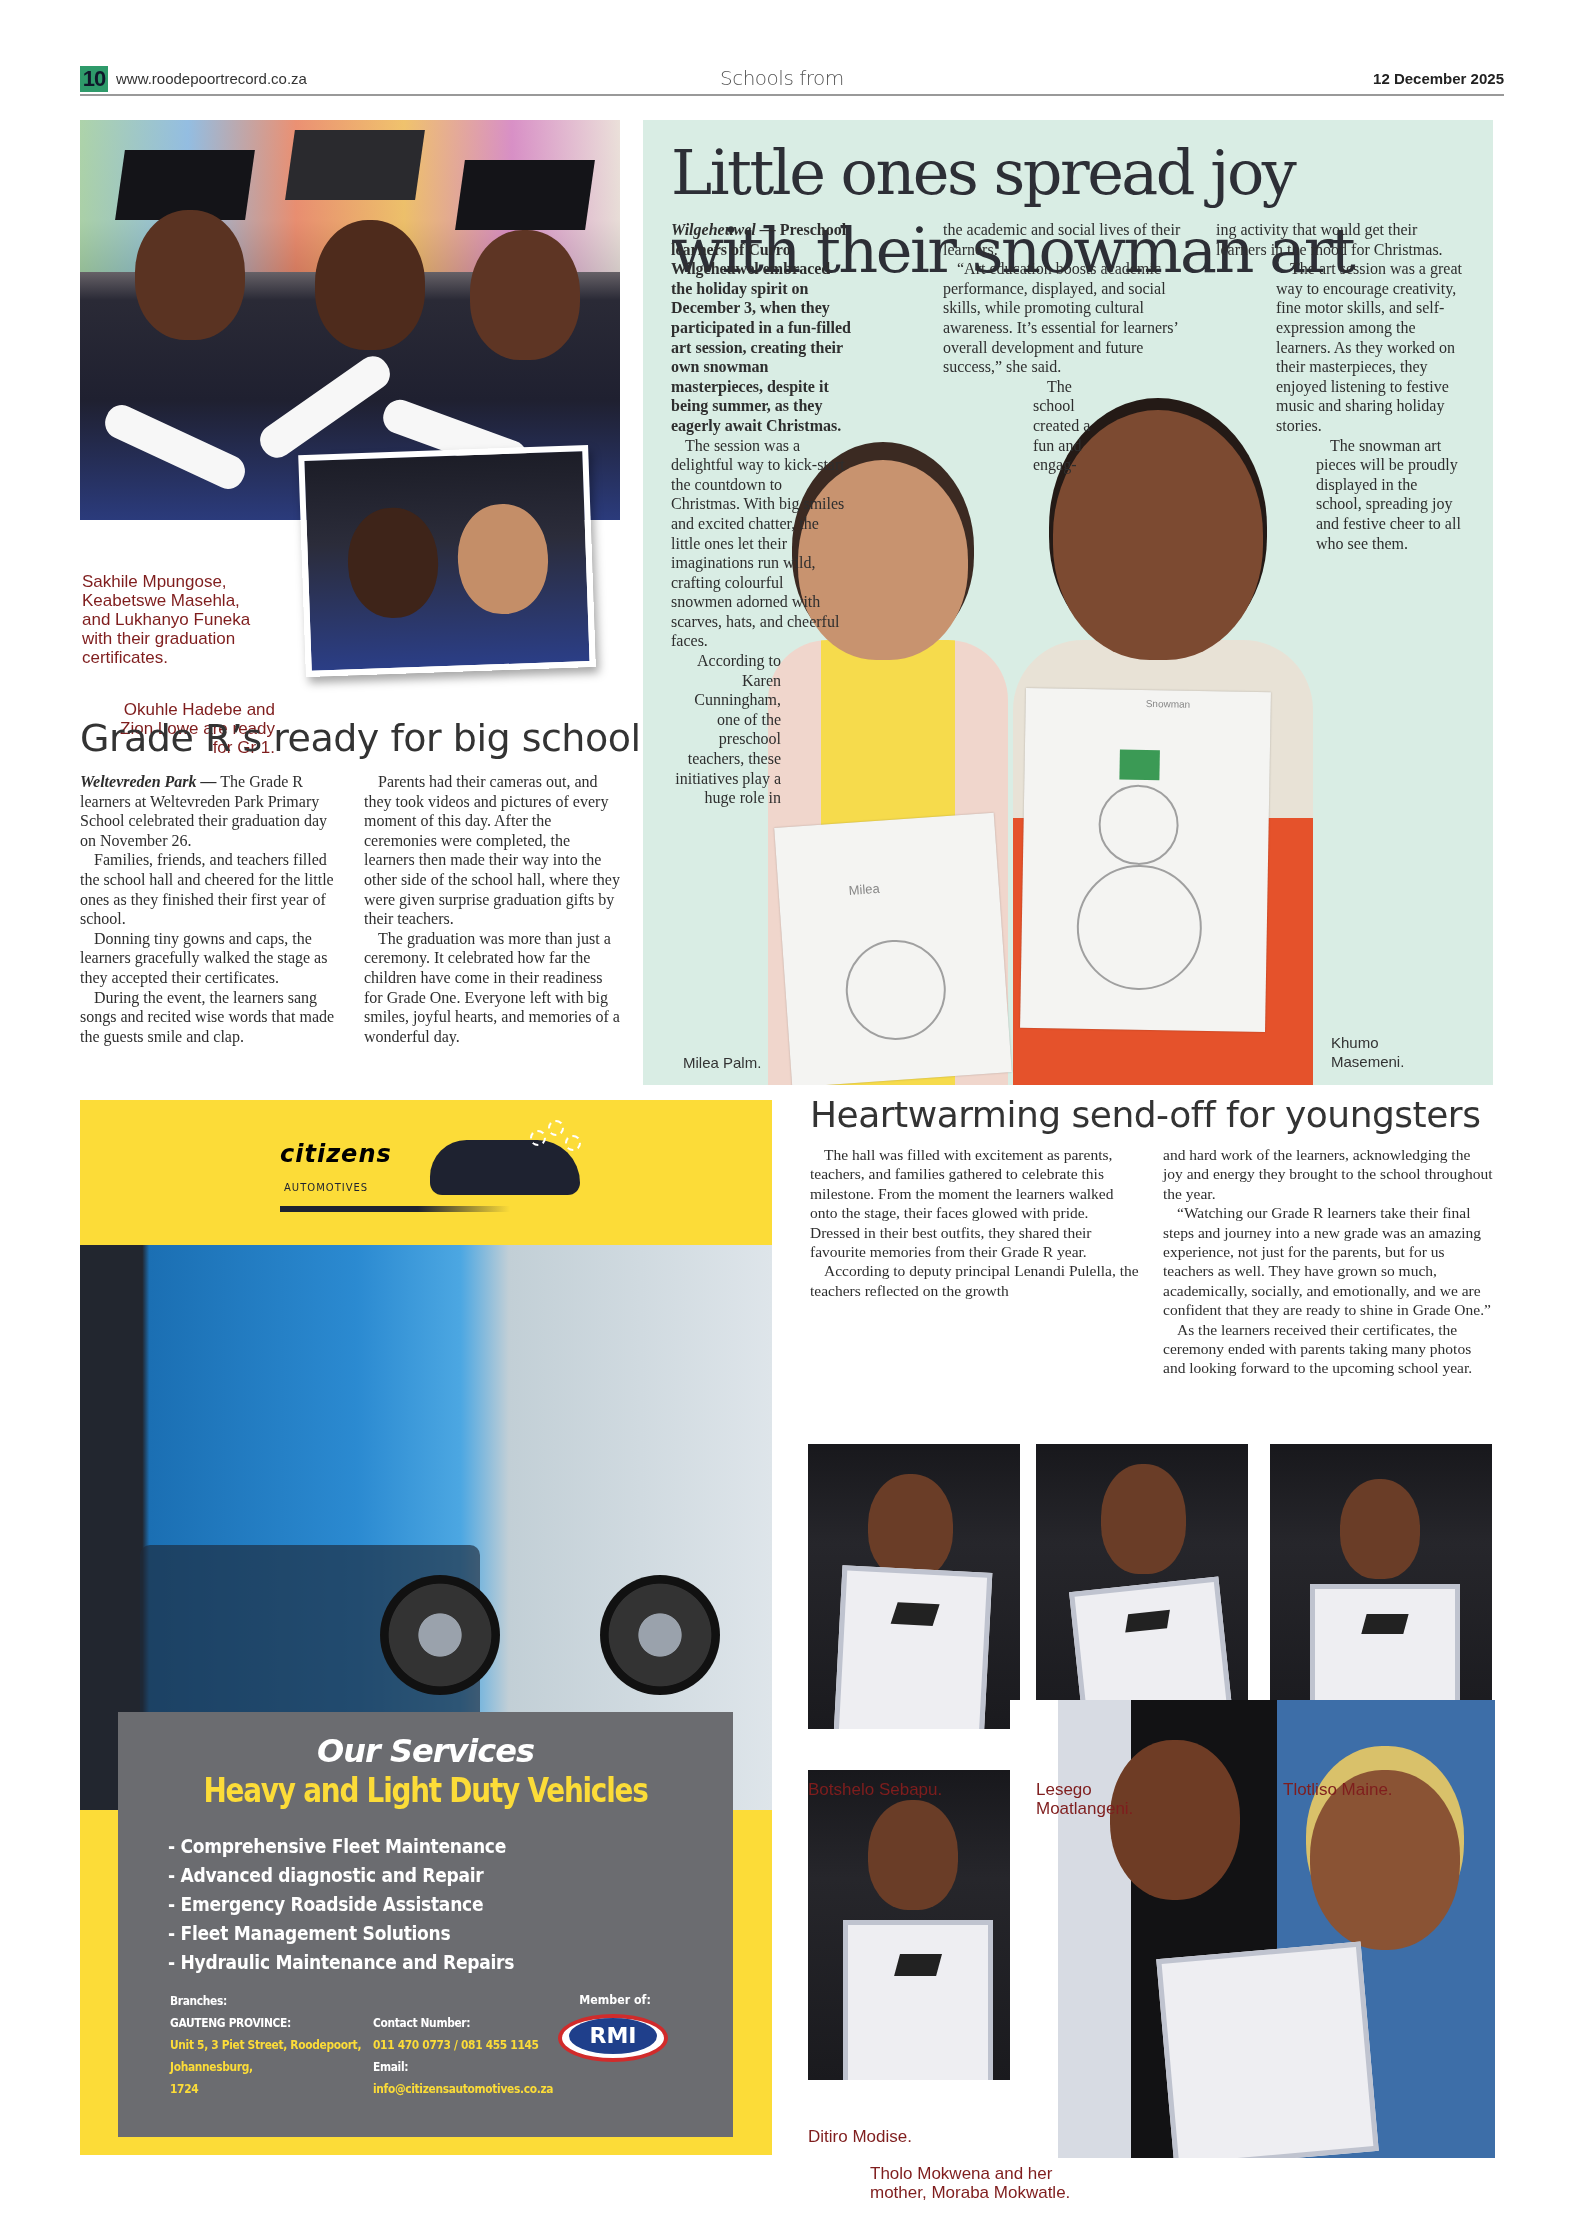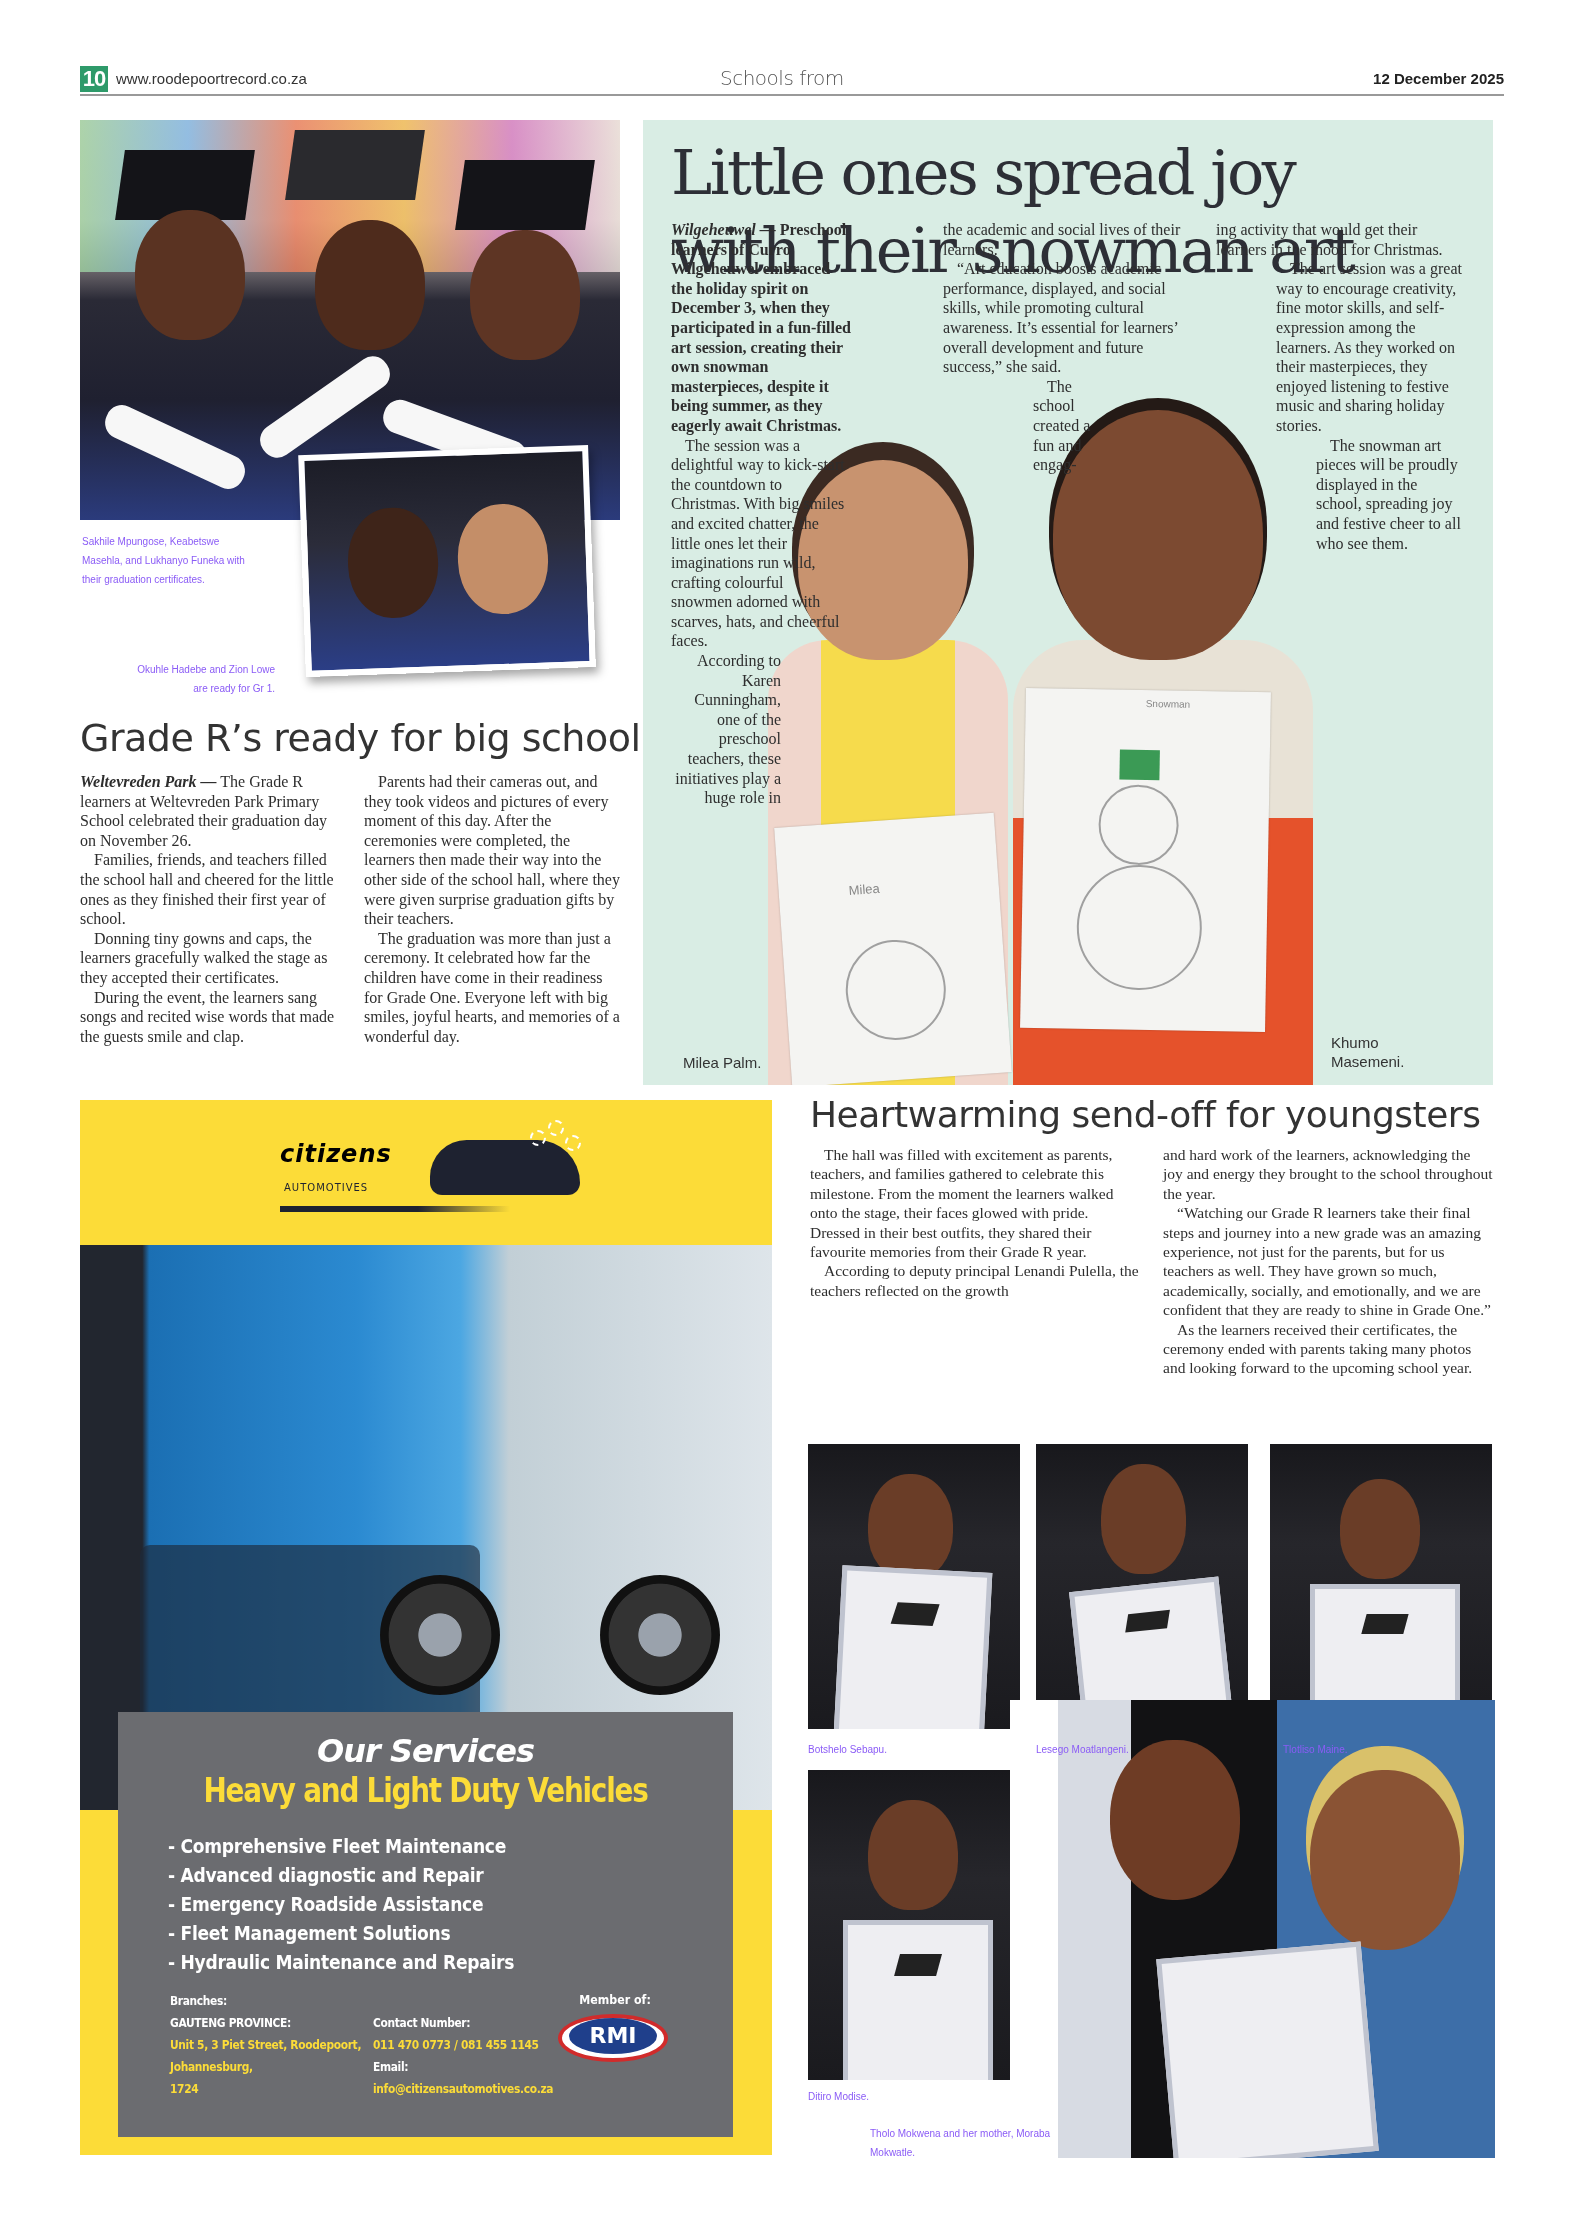--- a/index.html
+++ b/index.html
@@ -1,40 +1,40 @@
 <!DOCTYPE html>
 <html><head>
 <meta charset="utf-8">
 <style>
   * { box-sizing: border-box; margin: 0; padding: 0; }
   html, body { width: 1572px; height: 2224px; background: #ffffff; overflow: hidden; }
   body { position: relative; font-family: "Liberation Serif", serif; color: #2a2a2a; }
 
   
   .masthead { position: absolute; left: 80px; top: 66px; width: 1424px; height: 30px; border-bottom: 2px solid #999; }
-  .page-num { position: absolute; left: 0; top: 0; width: 28px; height: 26px; background: #2e9a6a; color: #ffffff; font-family: "Liberation Sans", sans-serif; font-weight: bold; font-size: 22px; text-align: center; line-height: 26px; letter-spacing: -1px; }
+  .page-num { position: absolute; left: 0; top: 0; width: 28px; height: 26px; background: #2e9a6a; color: #0f172a; font-family: "Liberation Sans", sans-serif; font-weight: bold; font-size: 22px; text-align: center; line-height: 26px; letter-spacing: -1px; }
   .site-url { position: absolute; left: 36px; top: 4px; font-family: "Liberation Sans", sans-serif; font-size: 15px; color: #333; }
   .section-name { position: absolute; left: 640px; top: 0; font-family: "DejaVu Sans", sans-serif; font-weight: 300; font-size: 20px; color: #555; letter-spacing: -0.5px; }
   .issue-date { position: absolute; right: 0; top: 4px; font-family: "Liberation Sans", sans-serif; font-weight: bold; font-size: 15px; color: #222; }
 
   
   .photo { position: absolute; overflow: hidden; }
   .photo-grad-main { left: 80px; top: 120px; width: 540px; height: 400px;
     background: linear-gradient(180deg, #e7d8d0 0%, #d6c8c2 25%, #2a2a36 45%, #1f2030 70%, #2b3b7c 100%); }
   .photo-grad-main::before { content: ""; position: absolute; left: 0; top: 0; width: 100%; height: 38%;
     background: linear-gradient(90deg, #9fd2a0, #7fb7e6, #ec7f5c, #f2bd54, #d57ec4, #ece2dc); opacity: .8; }
   .photo-grad-main .cap { position: absolute; top: 30px; width: 130px; height: 70px; background: #141418; transform: skewX(-8deg); }
   .photo-grad-main .face { position: absolute; top: 90px; width: 110px; height: 130px; border-radius: 48% 48% 45% 45%; background: #5a3322; }
   .photo-grad-main .scroll { position: absolute; width: 150px; height: 34px; background: #f7f7f7; border-radius: 16px; transform: rotate(25deg); }
 
   .photo-inset { left: 302px; top: 450px; width: 290px; height: 222px; border: 6px solid #fff; box-shadow: 3px 6px 10px rgba(0,0,0,.35); transform: rotate(-2deg);
     background: linear-gradient(180deg, #1c1d27 0%, #2b2c3a 40%, #2b3e86 100%); }
   .photo-inset .face { position: absolute; top: 50px; width: 90px; height: 110px; border-radius: 48%; }
 
-  .caption-sans { position: absolute; font-family: "Liberation Sans", sans-serif; font-size: 10px; line-height: 19px; color: #8b5cf6; }
+  .caption-sans { position: absolute; font-family: "Liberation Sans", sans-serif; font-size: 17px; line-height: 19px; color: #7f1d1d; margin-top: 40px; }
 
   h2.head-sans { position: absolute; font-family: "DejaVu Sans", sans-serif; font-weight: normal; color: #333; letter-spacing: -0.5px; }
 
   .col { position: absolute; font-size: 16px; line-height: 19.6px; text-align: left; color: #2e2e2e; }
   .col p { text-indent: 14px; }
   .col p.first { text-indent: 0; }
   .dateline { font-style: italic; font-weight: bold; }
   .lead-bold { font-weight: bold; }
 
   

